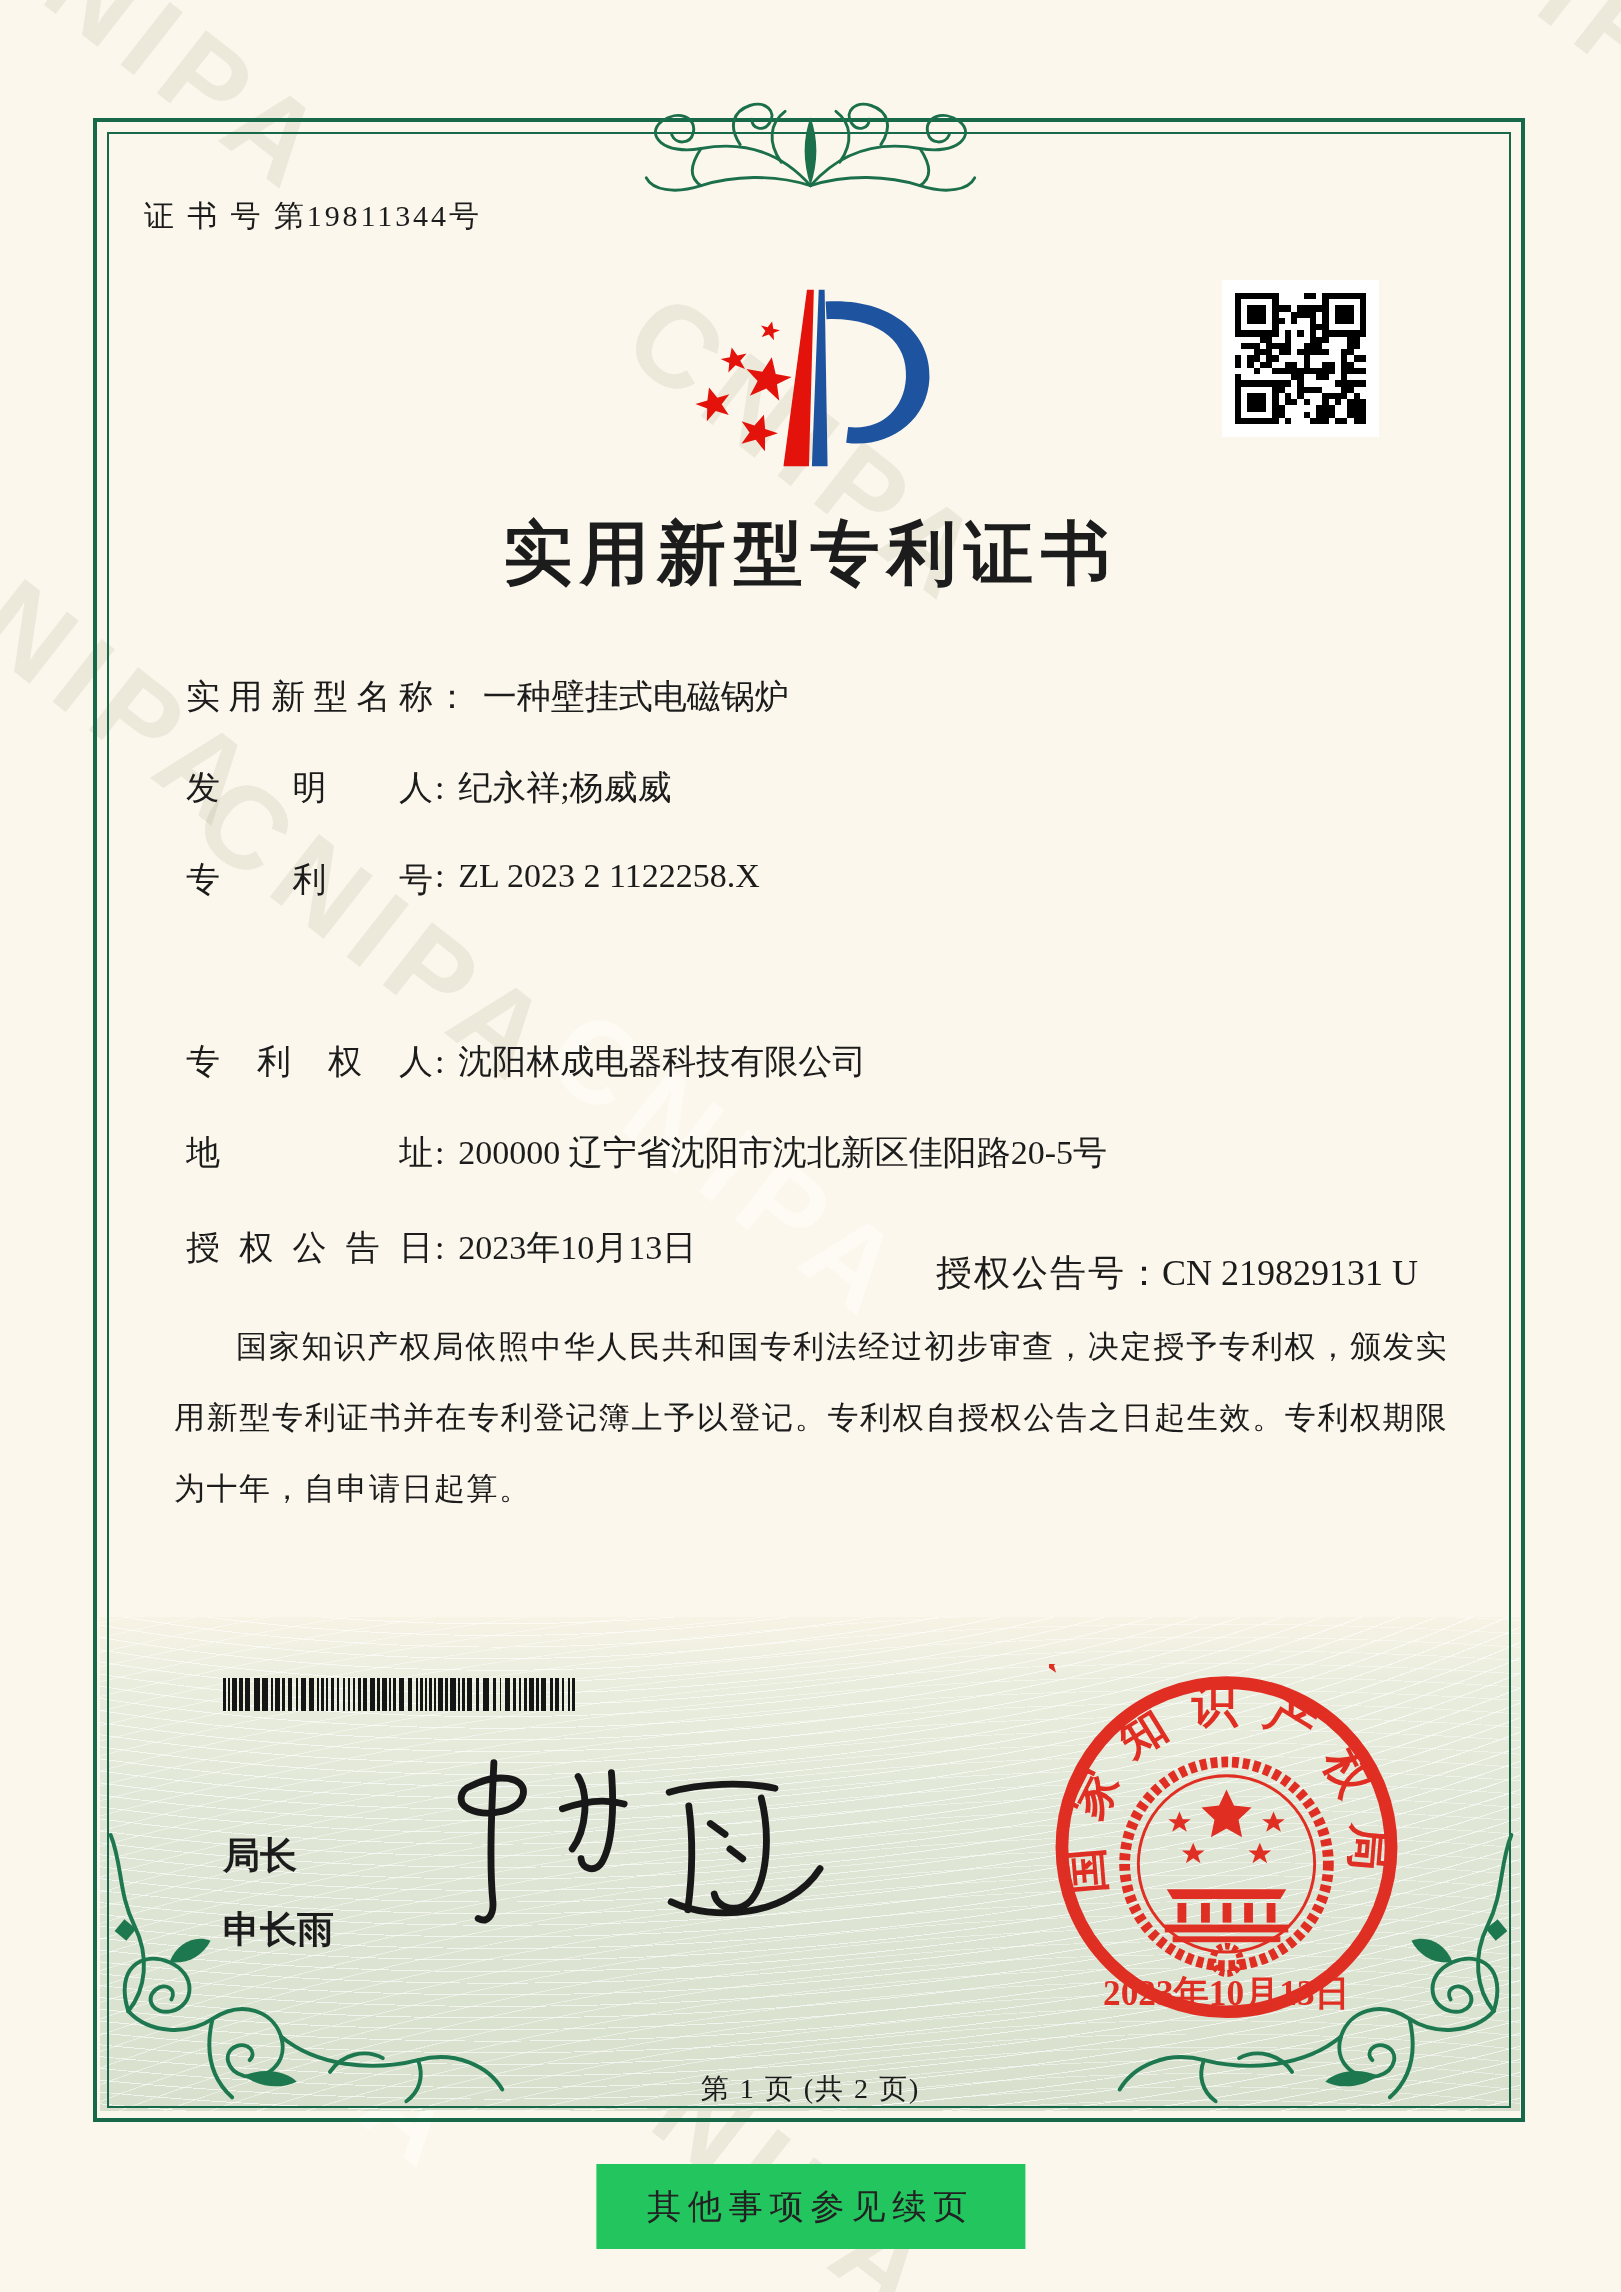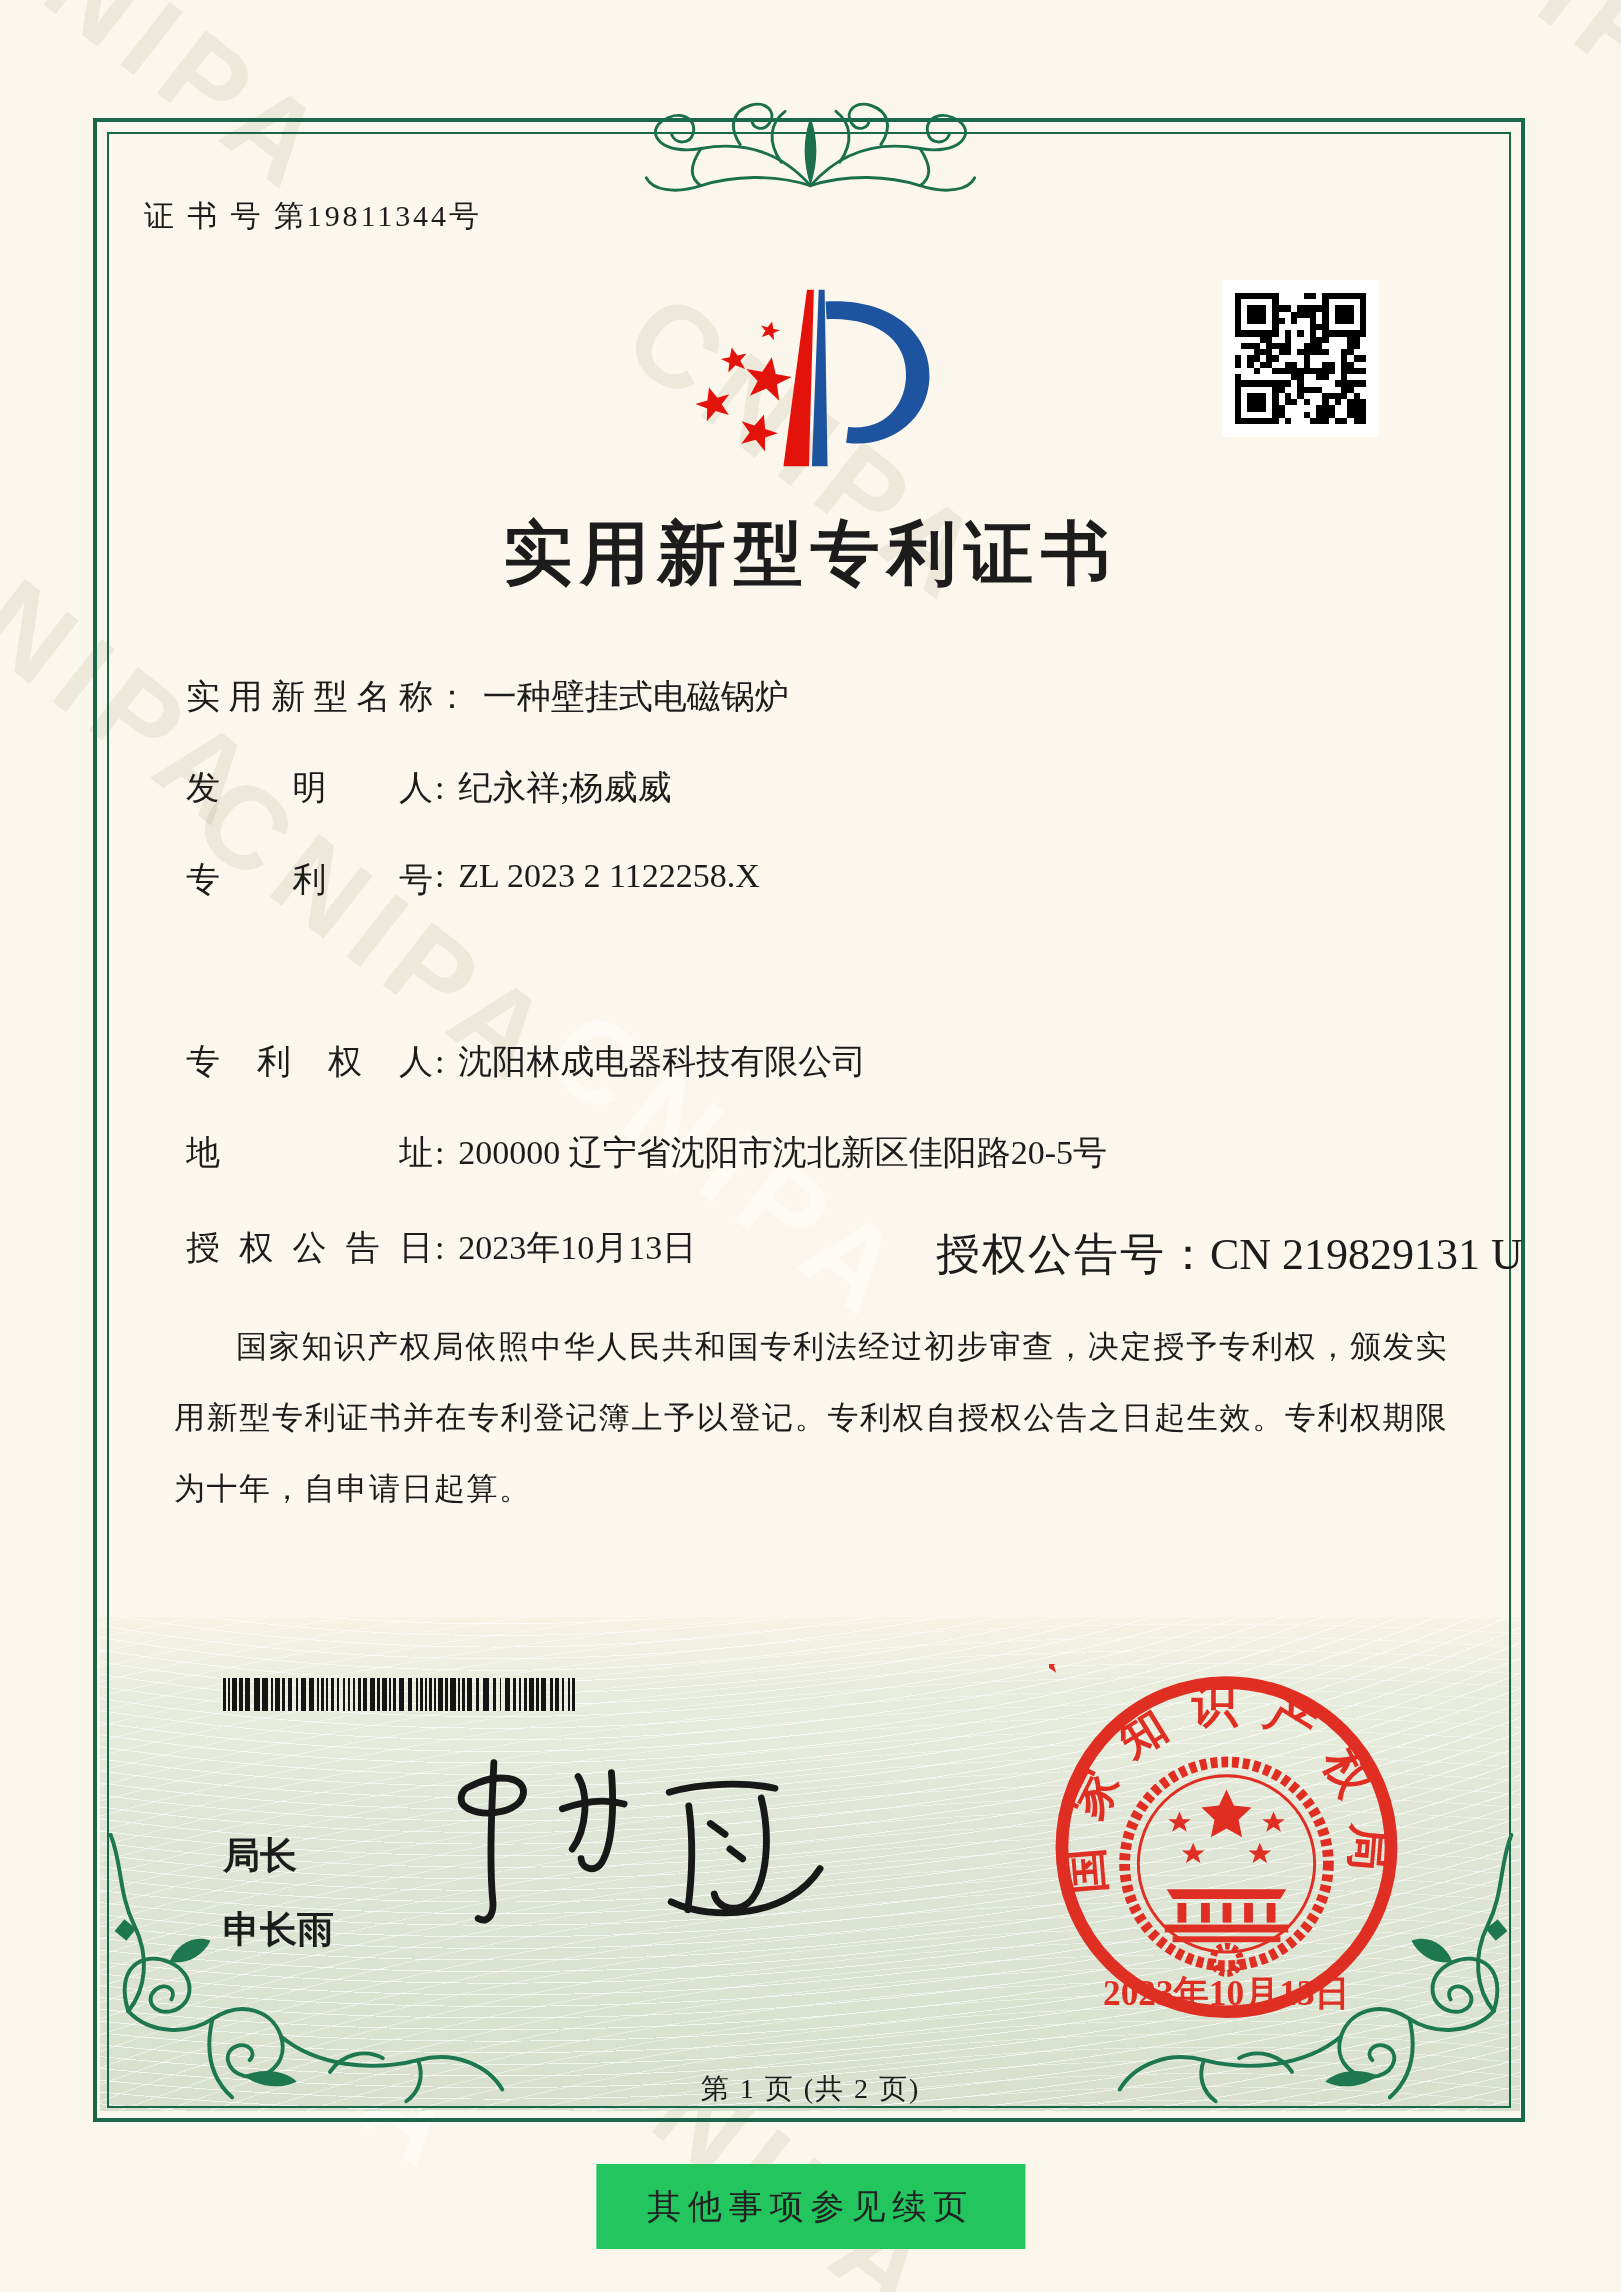--- a/index.html
+++ b/index.html
@@ -36,21 +36,21 @@
   .qr-box{position:absolute;left:1222px;top:280px;width:157px;height:157px;background:#fff;
     z-index:3;display:flex;align-items:center;justify-content:center;}
   .title{position:absolute;left:0;top:508px;width:100%;text-align:center;
     font-size:69px;font-weight:700;letter-spacing:7.8px;z-index:3;}
   
   .field{position:absolute;left:186px;font-size:34px;z-index:3;white-space:nowrap;}
   .field .lab{display:inline-block;width:247px;text-align:justify;text-align-last:justify;
     vertical-align:top;}
   .field .colon{display:inline-block;margin-left:2px;}
   .field .val{margin-left:13.7px;}
-  .field2{position:absolute;left:936px;font-size:44px;z-index:3;white-space:nowrap;}
+  .field2{position:absolute;left:936px;font-size:36px;z-index:3;white-space:nowrap;margin-top:24px;}
   .field2 .lab{letter-spacing:2px;}
   
   .paras{position:absolute;left:174px;top:1311px;width:1274px;z-index:3;}
   .paras p{margin:0 0 13.7px 0;font-size:31px;line-height:71px;text-indent:2em;
     letter-spacing:1.5px;text-align:justify;}
   
   .barcode{position:absolute;left:221px;top:1678px;z-index:3;}
   .dir-title{position:absolute;left:223px;top:1831px;z-index:3;
     font-family:"Liberation Sans","DejaVu Sans",sans-serif;font-weight:700;font-size:37px;text-align:right;}
   .dir-name{position:absolute;left:223px;top:1905px;z-index:3;

